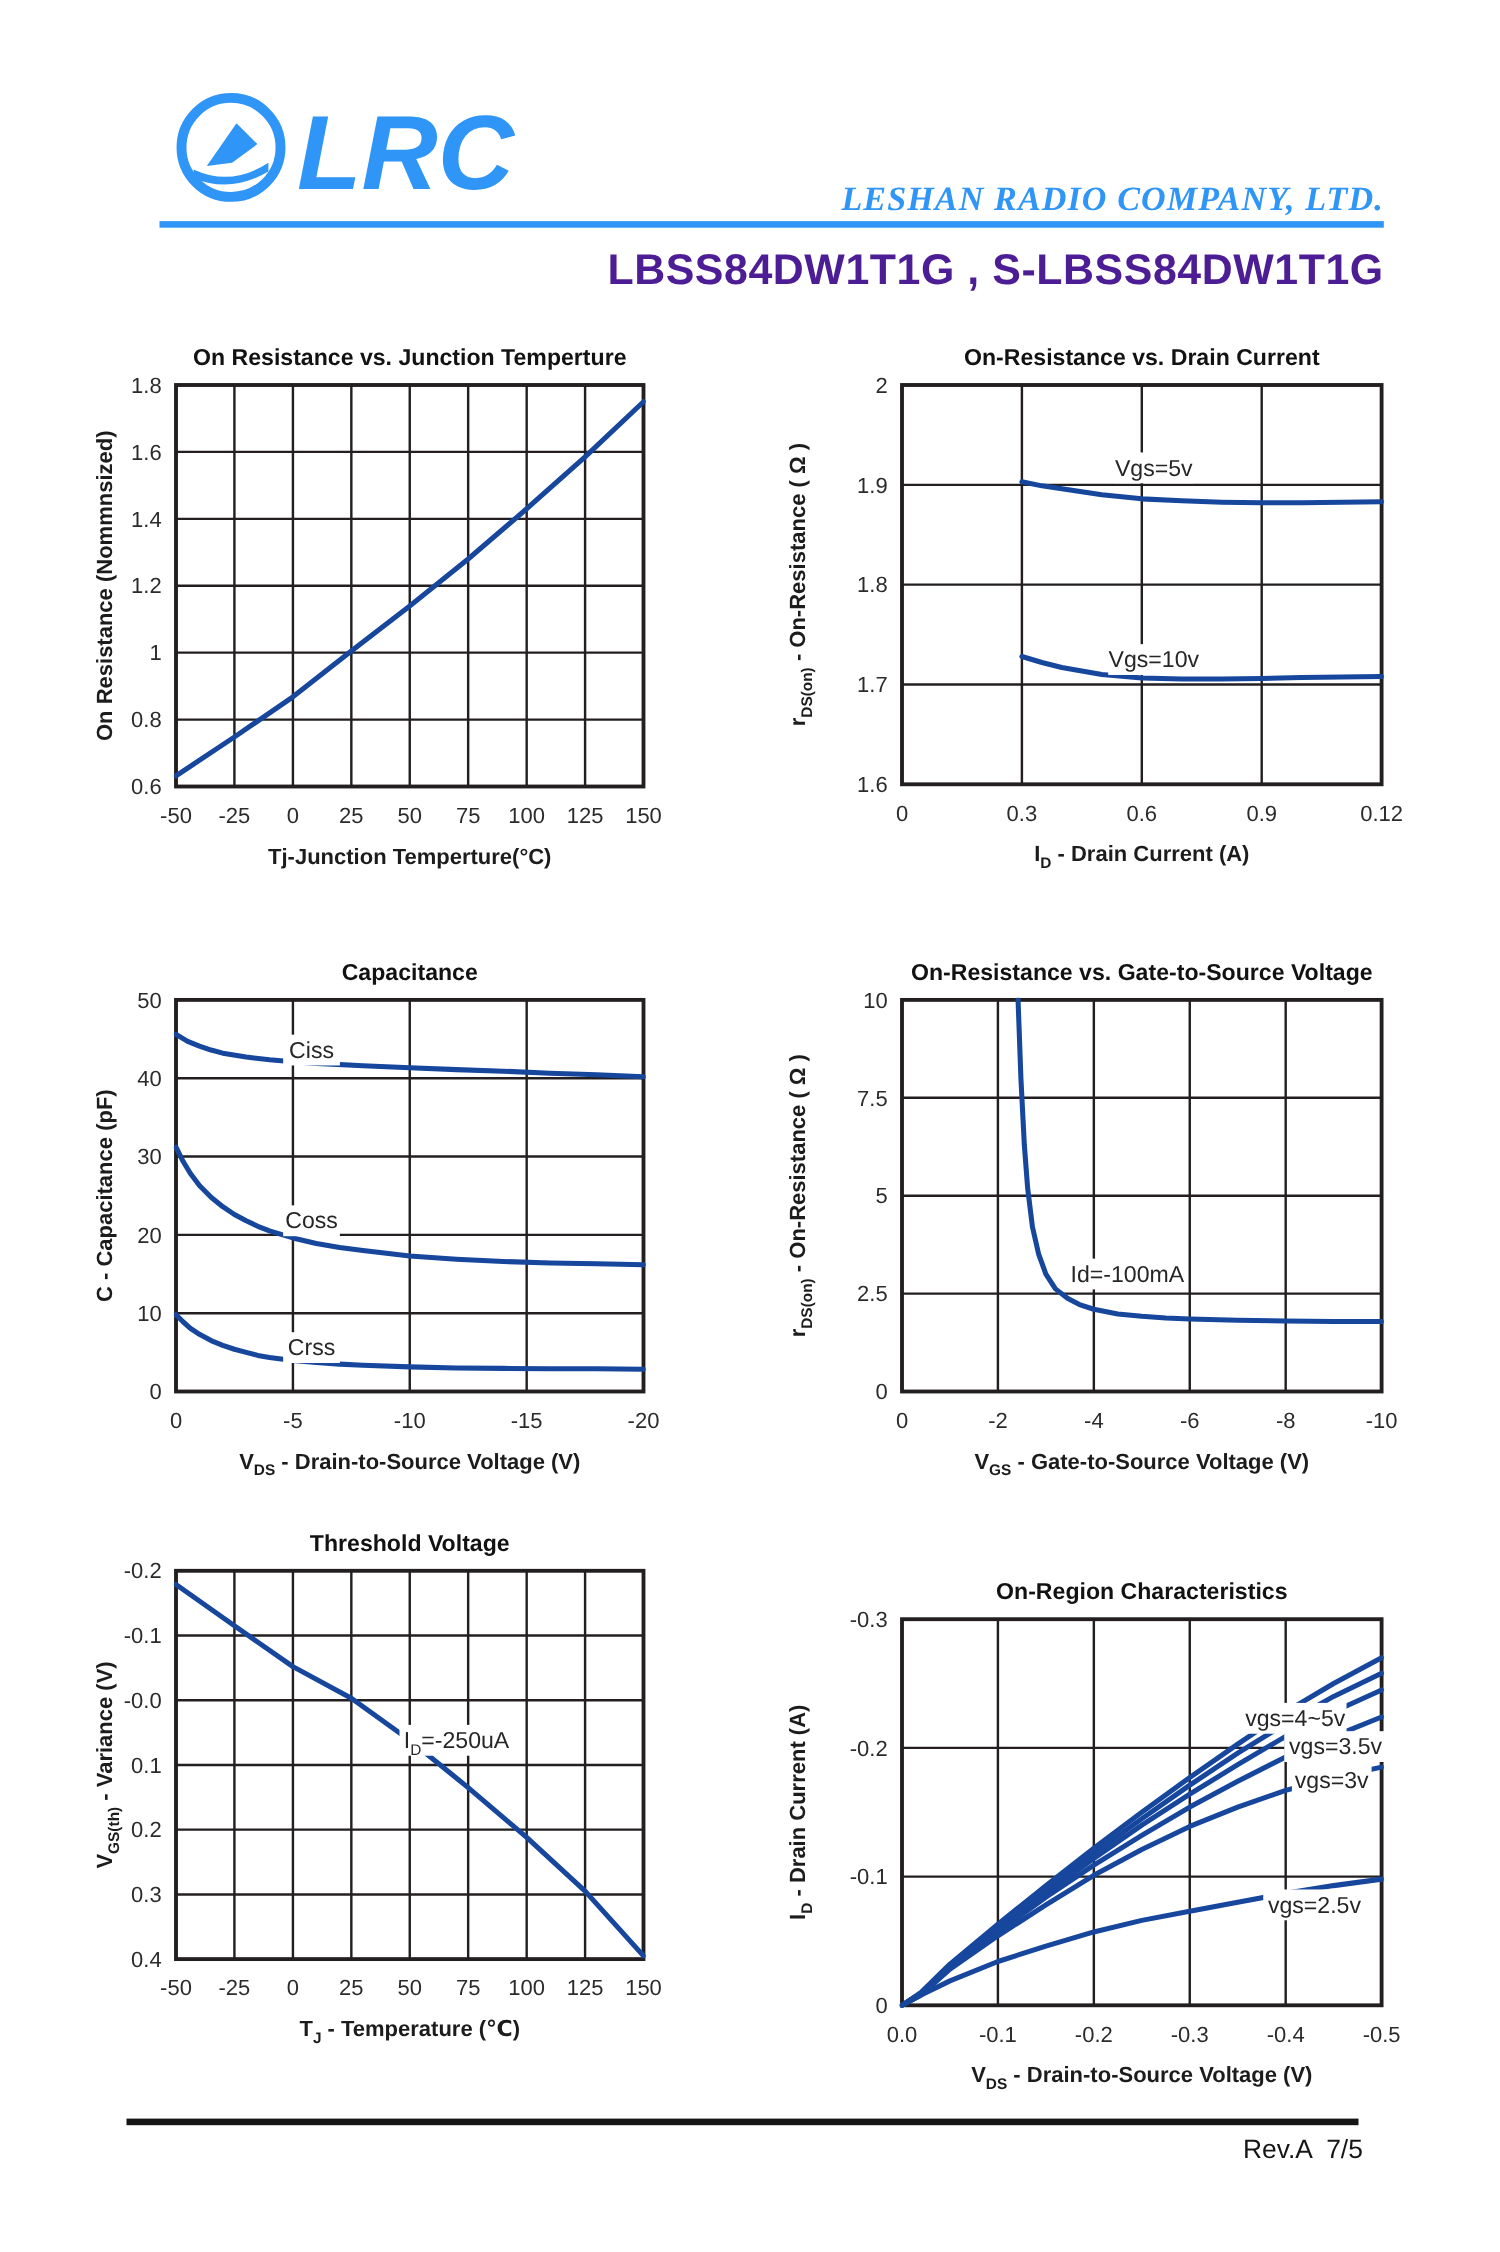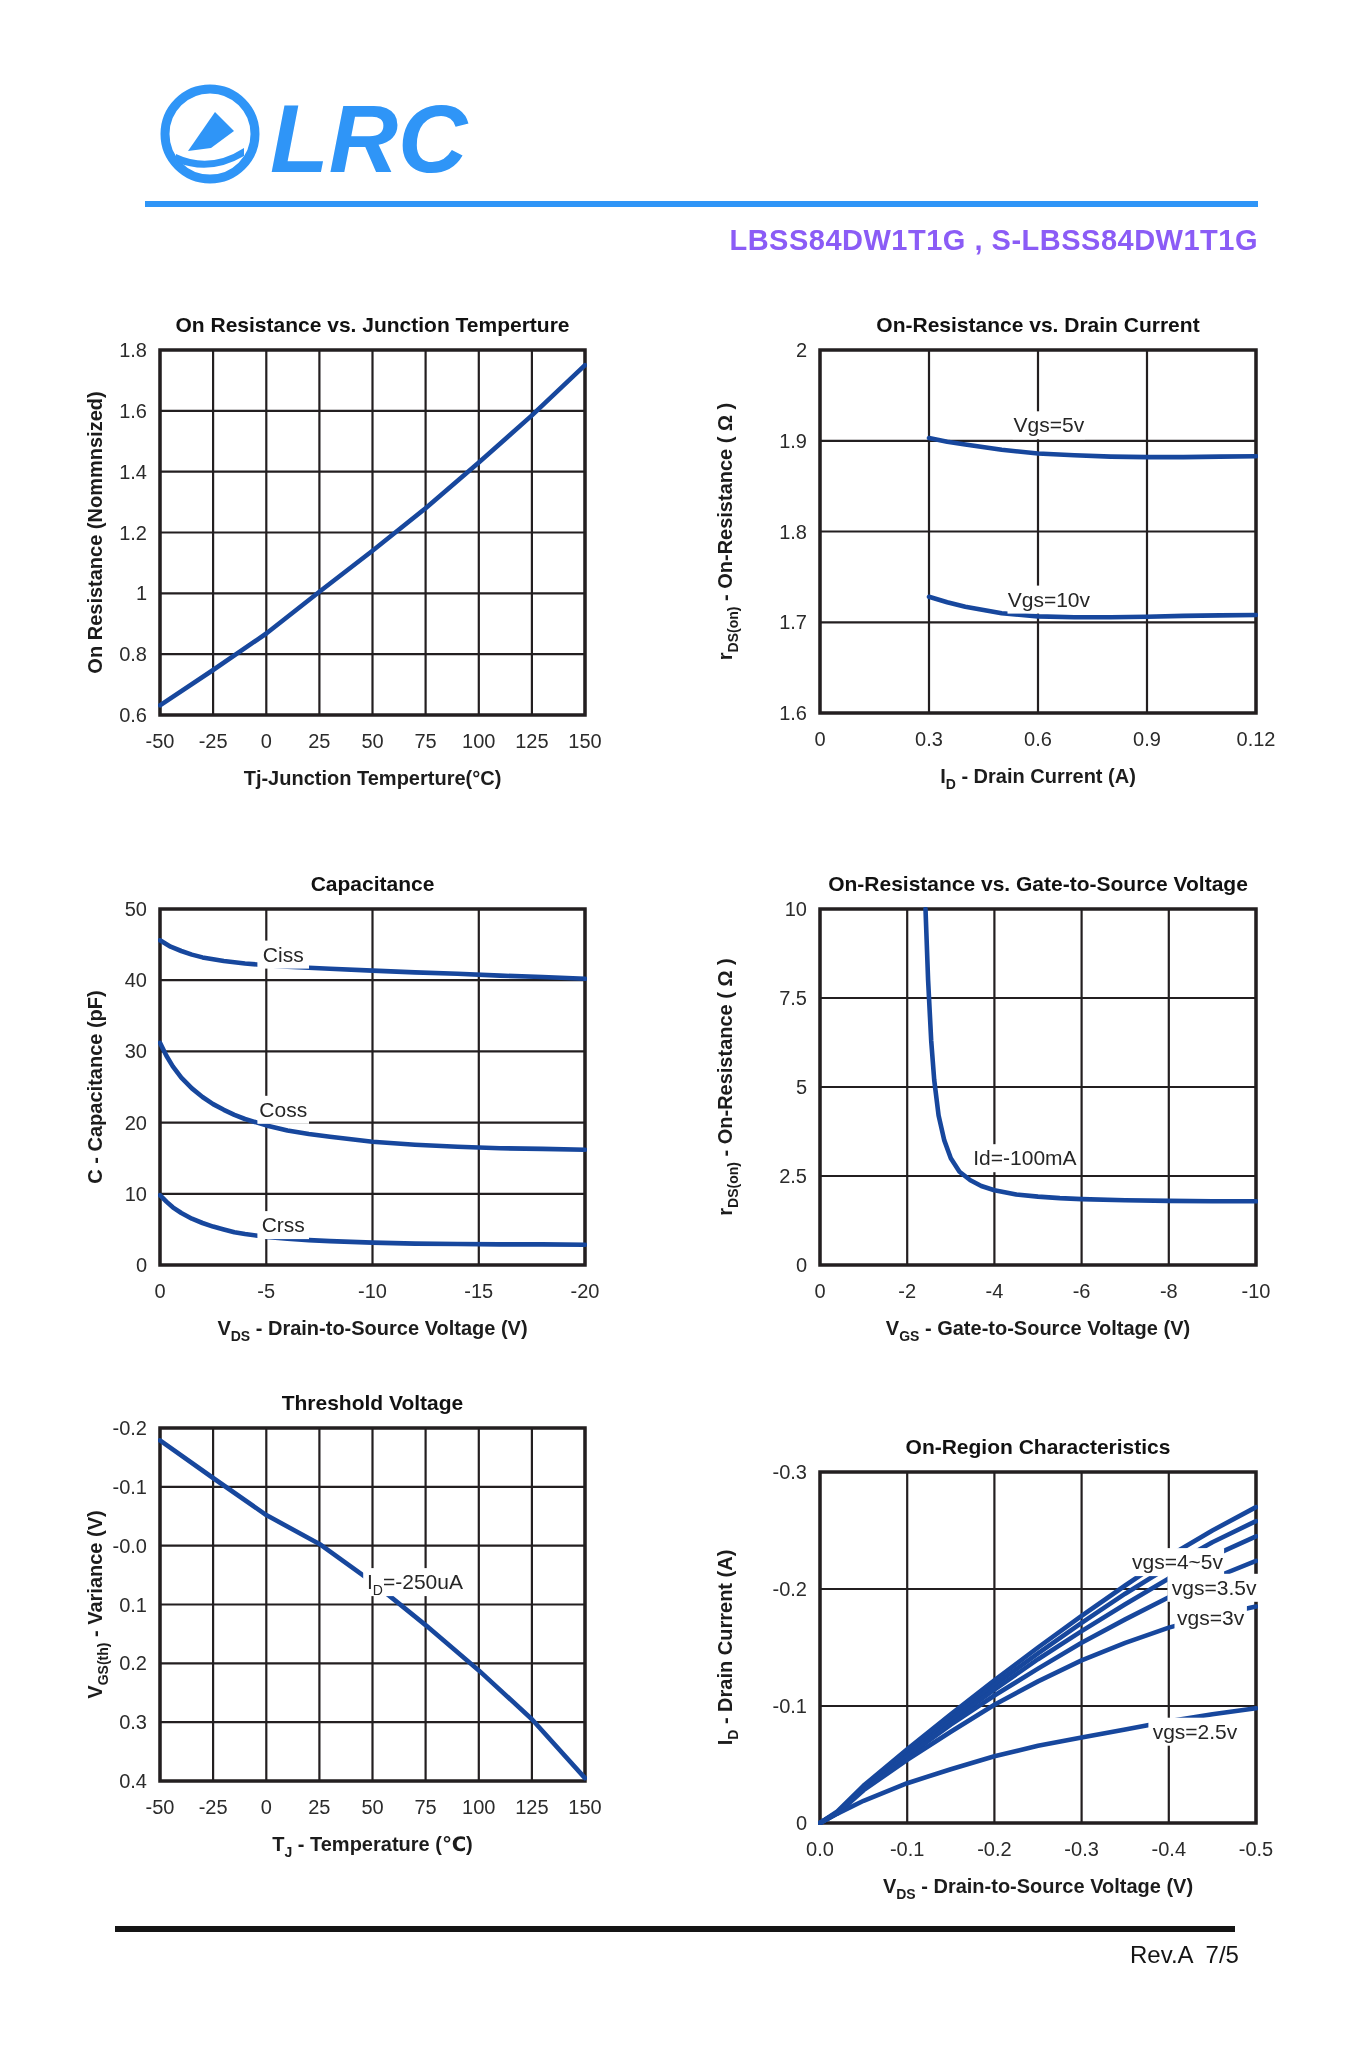--- a/index.html
+++ b/index.html
@@ -1,21 +1,21 @@
 <!DOCTYPE html>
 <html><head>
 <meta charset="utf-8">
 <style>
   html,body{margin:0;padding:0;background:#fff;}
   body{width:1364px;height:2047px;position:relative;font-family:"Liberation Sans","DejaVu Sans",sans-serif;}
   .page{position:absolute;left:0;top:0;width:1364px;height:2047px;background:#ffffff;overflow:hidden;}
   .logo{position:absolute;left:148px;top:78px;}
   .hdr-company{position:absolute;top:163px;right:106px;font-family:"Liberation Serif","DejaVu Serif",serif;font-style:italic;font-weight:bold;font-size:31px;color:#2f95f7;letter-spacing:1px;}
   .hdr-rule{position:absolute;left:145px;top:201px;width:1113px;height:6px;background:#2f95f7;}
-  .part-line{position:absolute;top:224px;right:106px;font-weight:bold;font-size:29px;color:#8b5cf6;letter-spacing:0.5px;}
+  .part-line{position:absolute;top:224px;right:106px;font-weight:bold;font-size:39px;color:#4c1d95;letter-spacing:0.5px;}
   .section-title{position:absolute;left:74px;top:262px;font-weight:bold;font-size:29px;color:#0d0d0d;}
   .section-title .subA{font-size:21px;}
   .chart{position:absolute;}
   .c0{left:70px;top:298px;text-decoration:underline;}
   .c1{left:690px;top:298px;}
   .c2{left:70px;top:852px;}
   .c3{left:690px;top:852px;}
   .c4{left:70px;top:1376px;}
   .c5{left:690px;top:1420px;}
   .footer-rule{position:absolute;left:115px;top:1926px;width:1120px;height:6px;background:#151515;}
@@ -26,20 +26,21 @@
 
 <div class="page">
 
   <svg class="logo" width="440" height="112" viewBox="0 0 440 112">
     <circle cx="62" cy="56" r="45" fill="none" stroke="#2f95f7" stroke-width="9"></circle>
     <path fill="#2f95f7" d="M40,73 L67,34 L86,53 L63,70 Z"></path>
     <path fill="#2f95f7" d="M28,76 Q62,92 96,70 L96,78 Q62,98 28,84 Z"></path>
     <text x="122" y="94" font-size="96" font-weight="bold" font-style="italic" fill="#2f95f7" font-family="Liberation Sans, DejaVu Sans, sans-serif">LRC</text>
   </svg>
 
+  <div class="hdr-company">LESHAN RADIO COMPANY, LTD.</div>
   <div class="hdr-rule"></div>
   <div class="part-line">LBSS84DW1T1G , S-LBSS84DW1T1G</div>
 
 
   <div class="chart c0"><svg viewBox="0 0 560 514" width="560" height="514">
         <g stroke="#231f20" stroke-width="2.2">
           <line x1="90.0" y1="52" x2="90.0" y2="417"></line>
           <line x1="143.1" y1="52" x2="143.1" y2="417"></line>
           <line x1="196.3" y1="52" x2="196.3" y2="417"></line>
           <line x1="249.4" y1="52" x2="249.4" y2="417"></line>

